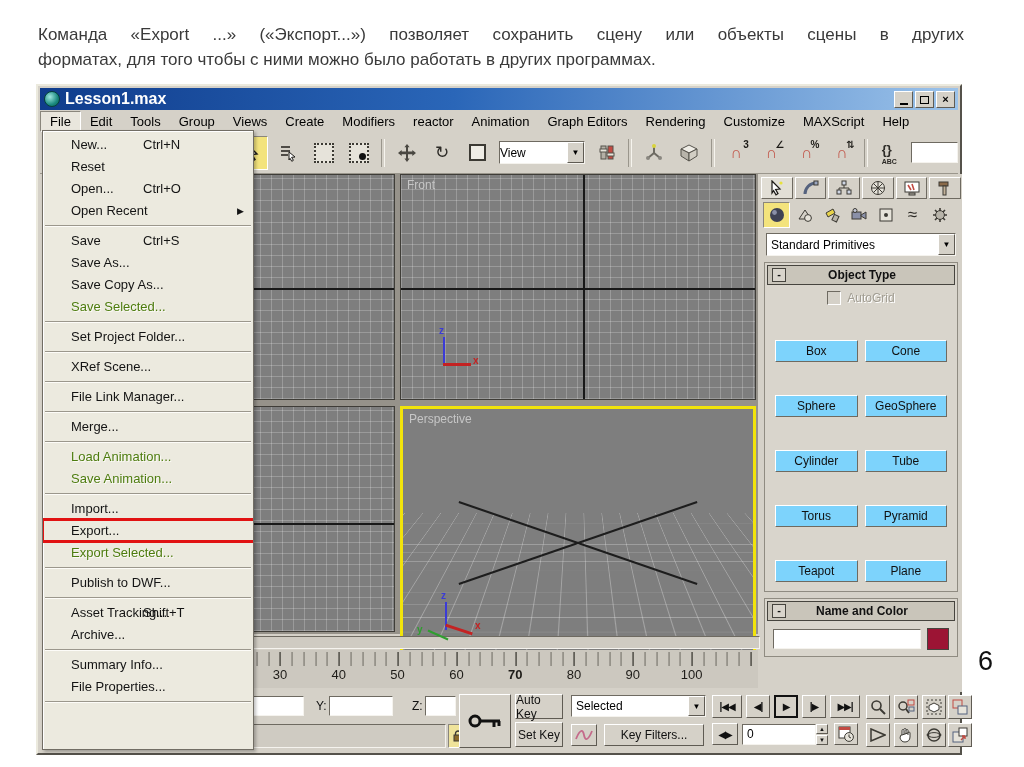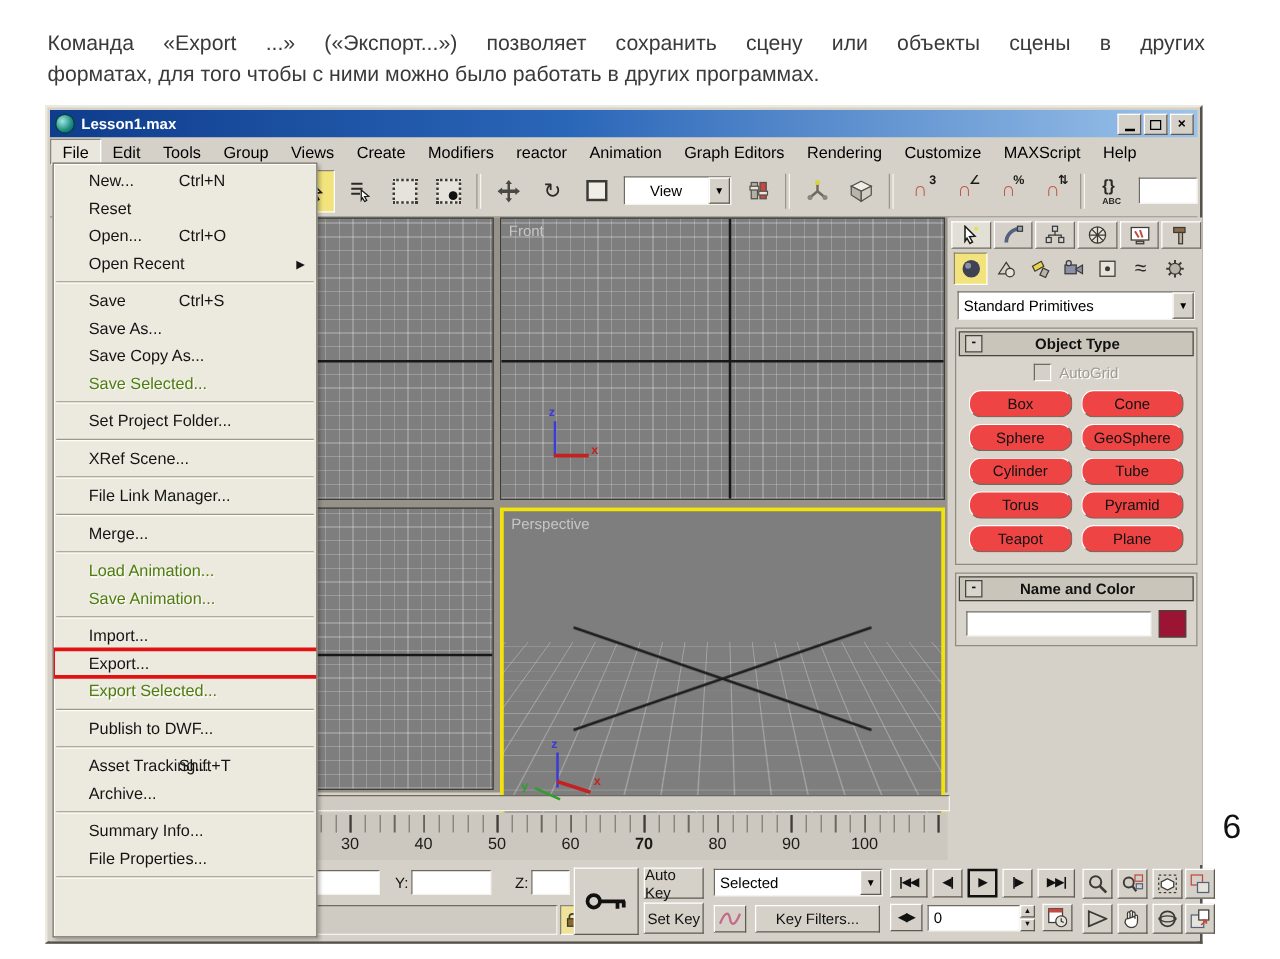--- a/index.html
+++ b/index.html
@@ -9,21 +9,21 @@
   #caption .l1{text-align:justify;text-align-last:justify;}
   #page-num{position:absolute;left:978px;top:646px;font-size:27px;color:#111;}
   
   #app{position:absolute;left:36px;top:84px;width:926px;height:671px;background:#d5d1c8;
     border:2px solid;border-color:#eceade #55524b #55524b #eceade;box-sizing:border-box;}
   
   #titlebar{position:absolute;left:2px;top:2px;right:2px;height:22px;
     background:linear-gradient(90deg,#0f3c8c 0%,#2a66b8 45%,#9cc3ea 100%);display:flex;align-items:center;}
   #app-logo{width:14px;height:14px;border-radius:50%;margin:0 5px 0 4px;
     background:radial-gradient(circle at 35% 35%,#9fe8e0,#1b8a80 60%,#0b5950);border:1px solid #06413a;}
-  #win-title{color:#fff;font-weight:bold;font-size:12px;}
+  #win-title{color:#fff;font-weight:bold;font-size:16px;}
   .winbtns{margin-left:auto;display:flex;gap:2px;padding-right:3px;}
   .wbtn{width:17px;height:15px;background:#d5d1c8;border:1px solid;border-color:#fff #5f5b53 #5f5b53 #fff;
     display:flex;align-items:flex-end;justify-content:center;font-size:11px;line-height:11px;font-weight:bold;color:#000;}
   .wbtn .bar{width:8px;height:2px;background:#000;margin-bottom:2px;}
   .wbtn .sq{width:7px;height:6px;border:1px solid #000;margin-bottom:3px;background:#d5d1c8;}
   .wbtn.close{align-items:center;}
   
   #menubar{position:absolute;left:2px;top:24px;right:2px;height:22px;background:#d5d1c8;
     display:flex;align-items:center;font-size:13px;color:#000;}
   .mb-item{padding:2px 9px;}
@@ -35,21 +35,21 @@
   .tb-btn.pressed{background:#f3e37c;border:1px solid;border-color:#8a867c #fff #fff #8a867c;}
   .tb-sep{width:2px;height:28px;margin:0 4px;border-left:1px solid #9a968c;border-right:1px solid #f6f4ee;}
   .dotsq{width:16px;height:16px;border:2px dotted #3c3a34;display:inline-block;position:relative;background:#e6e3da;}
   .dotsq .dot{position:absolute;right:1px;bottom:1px;width:7px;height:7px;border-radius:50%;background:#111;}
   .glyph16{font-size:17px;color:#2c2a26;}
   .scale-sq{width:13px;height:13px;border:2px solid #3c3a34;background:#efede6;display:inline-block;}
   .magnet{font-size:16px;font-weight:bold;color:#c2564a;}
   .snap-badge{position:absolute;top:2px;right:2px;font-size:10px;font-weight:bold;color:#1c1a16;}
   #view-dd{width:86px;height:21px;background:#fff;border:1px solid;border-color:#6e6a61 #f5f3ee #f5f3ee #6e6a61;
     display:flex;align-items:center;font-size:12px;margin:0 4px;}
-  #view-dd .val{padding-left:20px;flex:1;}
+  #view-dd .val{padding-left:0;flex:1;}
   .dd-arrow-btn{width:17px;height:100%;background:#d5d1c8;border:1px solid;border-color:#fff #5f5b53 #5f5b53 #fff;
     display:flex;align-items:center;justify-content:center;font-size:8px;box-sizing:border-box;}
   .braces{font-size:13px;font-weight:bold;line-height:9px;text-align:center;color:#2c2a26;}
   .abc{font-size:7px;font-weight:bold;display:block;color:#2c2a26;}
   #namedsel-field{width:46px;height:19px;background:#fff;border:1px solid;border-color:#6e6a61 #f5f3ee #f5f3ee #6e6a61;margin-left:4px;}
   
   #viewports{position:absolute;left:8px;top:88px;width:712px;height:460px;background:#96928a;}
   .vp{position:absolute;background-color:#7e7e7e;overflow:hidden;
     background-image:repeating-linear-gradient(0deg,rgba(255,255,255,.22) 0 1px,transparent 1px 11px),
       repeating-linear-gradient(90deg,rgba(255,255,255,.22) 0 1px,transparent 1px 11px);
@@ -90,22 +90,22 @@
   #cat-dd .val{flex:1;padding-left:4px;}
   .rollout{margin:6px 4px 0 4px;border:1px solid #8f8b81;background:#d9d5cc;padding-bottom:6px;}
   .ro-head{height:18px;margin:2px;background:#c9c5ba;border:1px solid #46443e;display:flex;align-items:center;
     font-weight:bold;color:#111;}
   .ro-minus{width:12px;height:12px;margin:0 4px;border:1px solid #46443e;background:#d9d5cc;
     font-size:11px;line-height:10px;text-align:center;font-weight:bold;}
   .ro-title{flex:1;text-align:center;margin-right:20px;}
   #autogrid-row{display:flex;align-items:center;justify-content:center;height:22px;color:#a19d92;text-shadow:1px 1px 0 #fff;}
   #autogrid-box{width:12px;height:12px;margin-right:6px;background:#d5d1c8;border:1px solid;border-color:#6e6a61 #fff #fff #6e6a61;}
   #object-grid{display:grid;grid-template-columns:1fr 1fr;gap:5px 7px;padding:3px 10px;}
-  .obj-btn{height:20px;background:#ef4444;border:1px solid;border-color:#fff #6e6a61 #6e6a61 #fff;border-radius:10px;
-    display:flex;align-items:center;justify-content:center;color:#111;}
+  .obj-btn{height:20px;background:#7dd3fc;border:1px solid;border-color:#fff #6e6a61 #6e6a61 #fff;border-radius:0;
+    display:flex;align-items:center;justify-content:center;color:#111;margin-top:28px;}
   #nc-body{display:flex;align-items:center;padding:5px 8px 0 8px;gap:6px;}
   #name-input{flex:1;height:18px;background:#fff;border:1px solid;border-color:#6e6a61 #f5f3ee #f5f3ee #6e6a61;}
   #color-swatch{width:20px;height:20px;border:1px solid #46443e;background:#9c1434;}
   
   #trackbar{position:absolute;left:8px;top:550px;width:712px;height:11px;background:#cfcbc2;
     border:1px solid;border-color:#6e6a61 #f5f3ee #f5f3ee #6e6a61;}
   #ruler{position:absolute;left:8px;top:564px;width:712px;height:38px;background:#ccc8bf;}
   #ruler .ticks{position:absolute;left:0;right:0;top:2px;height:14px;
     background-image:repeating-linear-gradient(90deg,#403e38 0 1px,transparent 1px 58.8px),
       repeating-linear-gradient(90deg,#6a675f 0 1px,transparent 1px 11.76px);

